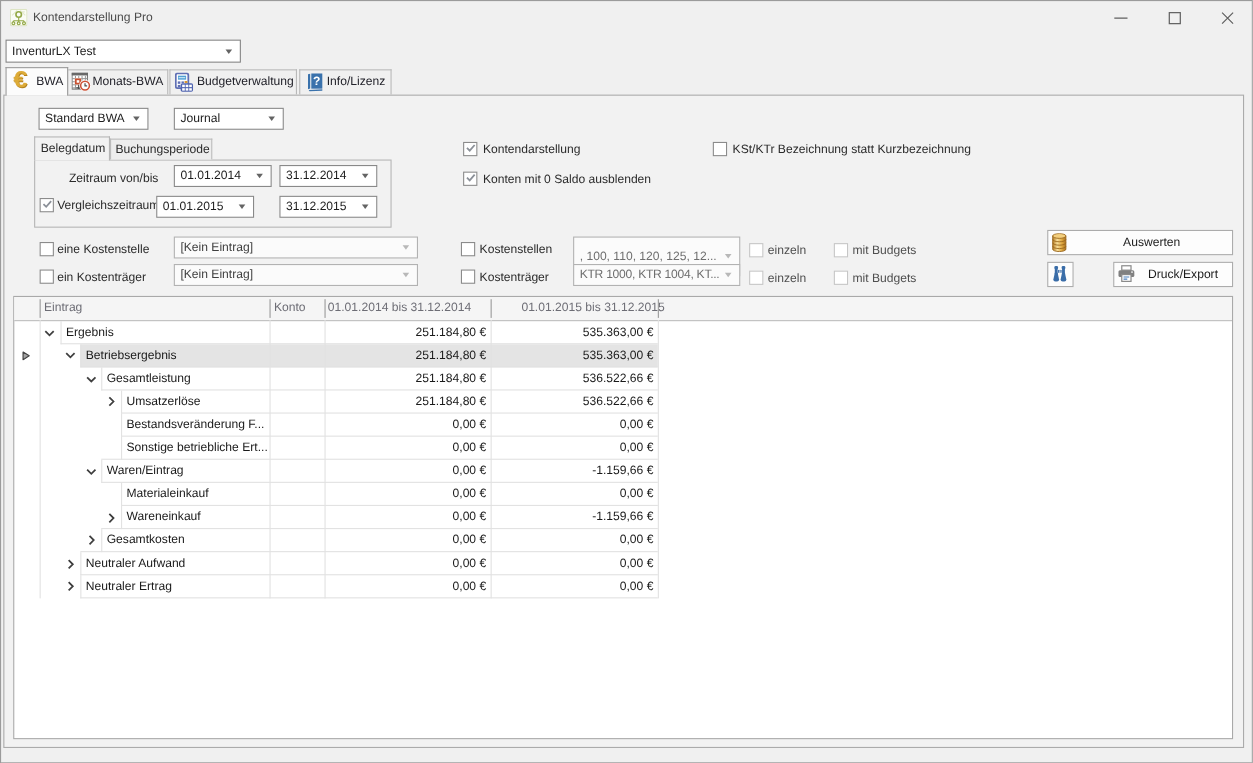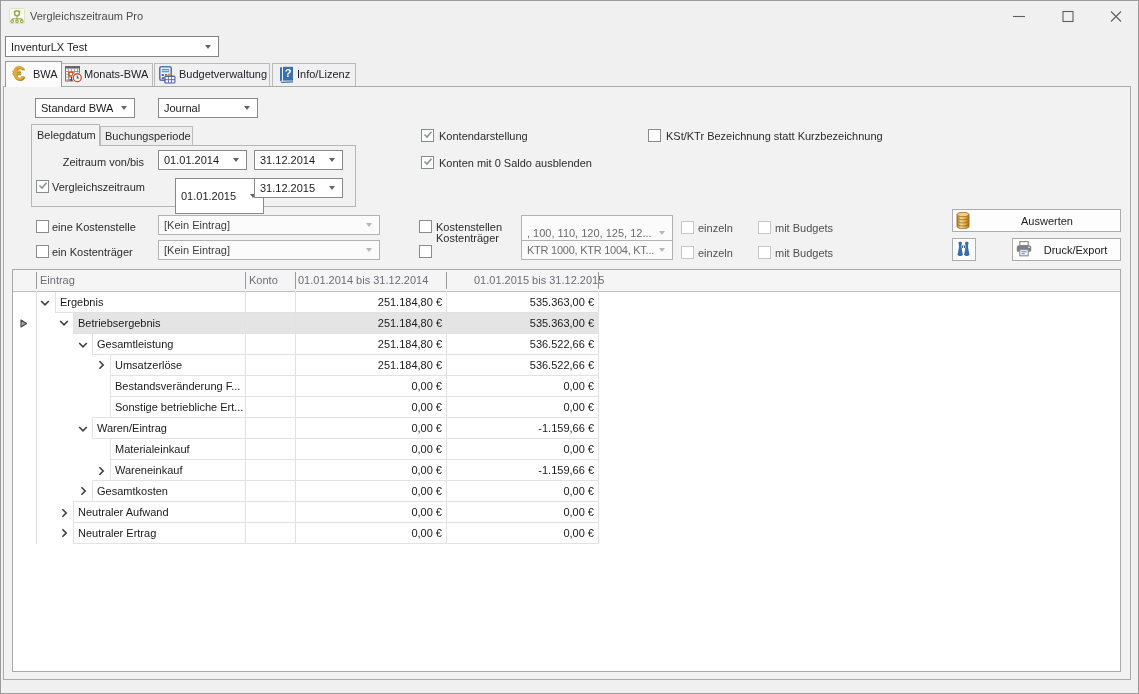--- a/index.html
+++ b/index.html
@@ -26,21 +26,21 @@
 
 <svg class="abs" style="left:9px;top:8px" width="16" height="16" viewBox="0 0 16 16">
  <rect x="0.5" y="0.5" width="15" height="15" rx="1.5" fill="#fbfcf6" stroke="#dde4c4"></rect>
  <path d="M2 6 L6.5 1.5 M9.5 1.5 L14 6 M10.5 2.8 L13.5 2.8" stroke="#e3e9cd" stroke-width="1" fill="none"></path>
  <circle cx="8" cy="5.2" r="2.5" fill="none" stroke="#94a947" stroke-width="1.5"></circle>
  <path d="M8 7.8 L8 10.8 M3.2 10.8 L12.8 10.8 M3.2 10.8 L3.2 12 M8 10.8 L8 12 M12.8 10.8 L12.8 12" stroke="#94a947" stroke-width="1" fill="none"></path>
  <circle cx="3.2" cy="13.2" r="1.3" fill="none" stroke="#94a947" stroke-width="1.1"></circle>
  <circle cx="8" cy="13.2" r="1.3" fill="none" stroke="#94a947" stroke-width="1.1"></circle>
  <circle cx="12.8" cy="13.2" r="1.3" fill="none" stroke="#94a947" stroke-width="1.1"></circle>
 </svg>
-<div class="lbl" style="left:30px;top:10px;color:#4b4b4b">Vergleichszeitraum Pro</div>
+<div class="lbl" style="left:30px;top:10px;color:#4b4b4b">Kontendarstellung Pro</div>
 
 <svg class="abs" style="left:1012px;top:8px" width="14" height="16" viewBox="0 0 14 16">
     <path d="M1 8.5 L13 8.5" stroke="#5f5f5f" stroke-width="1.1"></path>
   </svg>
 <svg class="abs" style="left:1061px;top:8px" width="14" height="16" viewBox="0 0 14 16">
     <rect x="2" y="3.5" width="10" height="10" fill="none" stroke="#5f5f5f" stroke-width="1.1"></rect>
   </svg>
 <svg class="abs" style="left:1109px;top:8px" width="14" height="16" viewBox="0 0 14 16">
     <path d="M2 3.5 L12 13.5 M12 3.5 L2 13.5" stroke="#5f5f5f" stroke-width="1.1"></path>
   </svg>
@@ -124,21 +124,21 @@
     <div class="t">31.12.2014</div>
     <div class="arr"></div>
   </div>
 
 <div class="cb" style="left:36px;top:180px">
     <svg class="chk" width="10" height="10" viewBox="0 0 10 10">
       <path d="M1.5 4.5 L4 7 L8.5 1.8" fill="none" stroke="#8b9098" stroke-width="1.6"></path>
     </svg>
   </div>
 <div class="lbl" style="left:52px;top:181px">Vergleichszeitraum</div>
-<div class="combo" style="left:175px;top:178px;width:89px;height:36px">
+<div class="combo" style="left:142px;top:178px;width:89px;height:20px">
     <div class="t">01.01.2015</div>
     <div class="arr"></div>
   </div>
 <div class="combo" style="left:254px;top:178px;width:89px;height:20px">
     <div class="t">31.12.2015</div>
     <div class="arr"></div>
   </div>
 
 <div class="cb" style="left:421px;top:129px">
     <svg class="chk" width="10" height="10" viewBox="0 0 10 10">
@@ -173,21 +173,21 @@
 <div class="combo dis" style="left:521px;top:215px;width:152px;height:36px">
     <div class="t" style="color:#6e6e6e">, 100, 110, 120, 125, 12...</div>
     <div class="arr l"></div>
   </div>
 <div class="cb dis" style="left:681px;top:221px"></div>
 <div class="lbl" style="left:698px;top:222px;color:#4f4f4f">einzeln</div>
 <div class="cb dis" style="left:758px;top:221px"></div>
 <div class="lbl" style="left:775px;top:222px;color:#4f4f4f">mit Budgets</div>
 
 <div class="cb" style="left:419px;top:245px"></div>
-<div class="lbl" style="left:436px;top:232px">Kostenträger</div>
+<div class="lbl" style="left:436px;top:246px">Kostenträger</div>
 <div class="combo dis" style="left:521px;top:240px;width:152px;height:20px">
     <div class="t" style="color:#6e6e6e;letter-spacing:-0.25px">KTR 1000, KTR 1004, KT...</div>
     <div class="arr l"></div>
   </div>
 <div class="cb dis" style="left:681px;top:246px"></div>
 <div class="lbl" style="left:698px;top:247px;color:#4f4f4f">einzeln</div>
 <div class="cb dis" style="left:758px;top:246px"></div>
 <div class="lbl" style="left:775px;top:247px;color:#4f4f4f">mit Budgets</div>
 
 <div class="btn" style="left:952px;top:209px;width:169px;height:23px">

